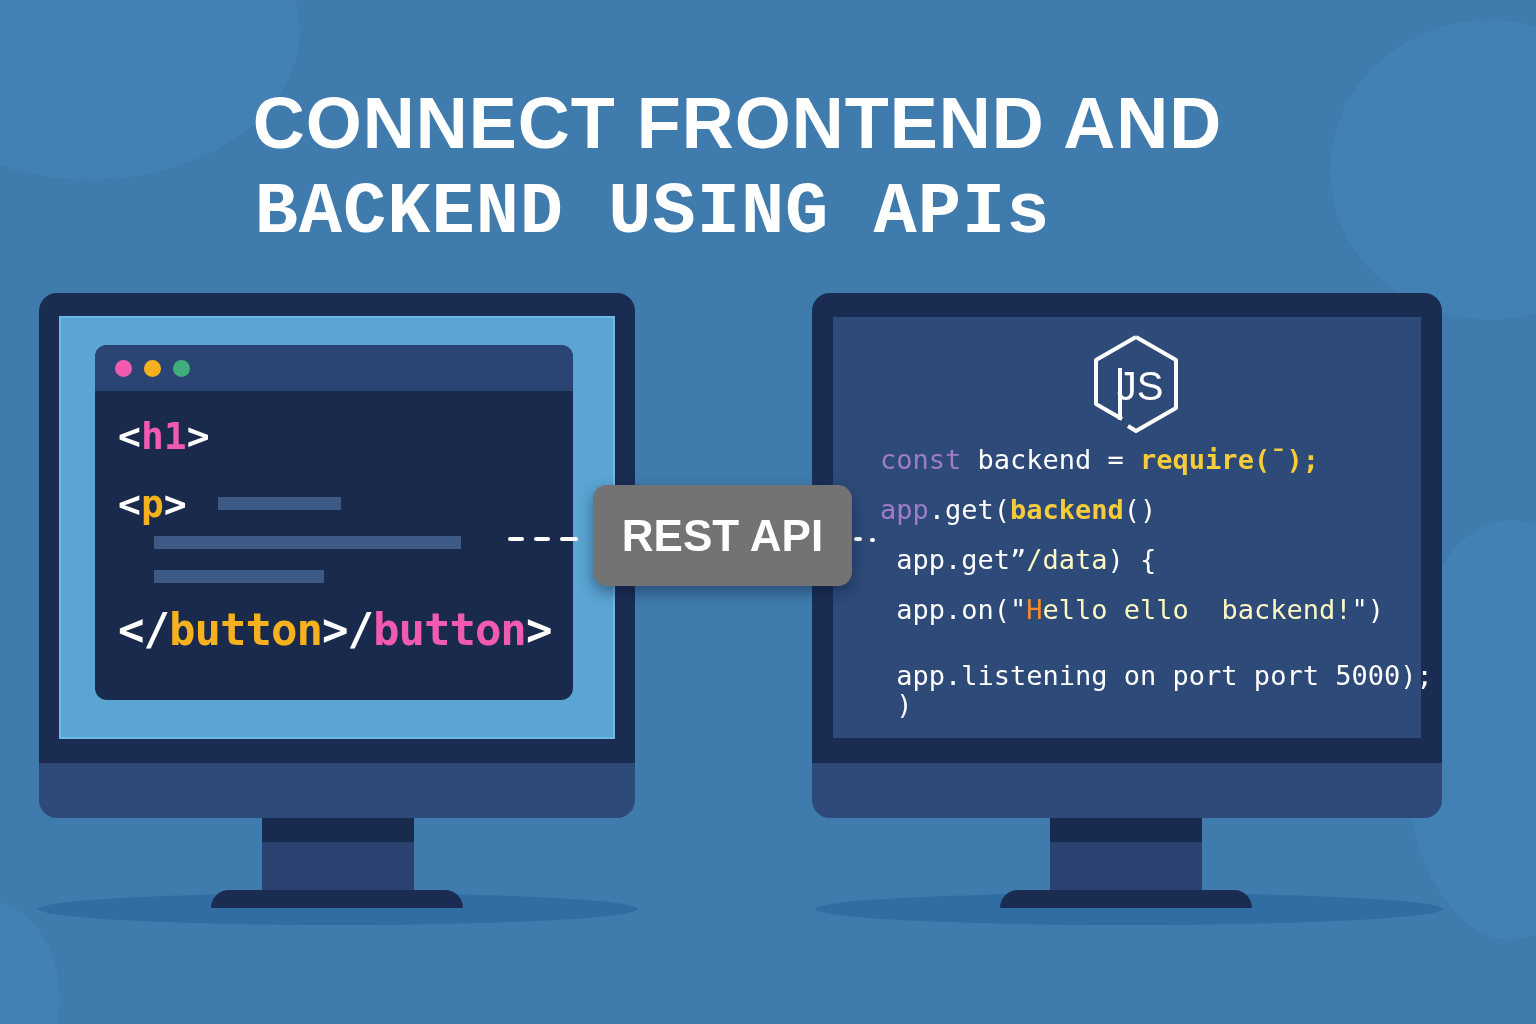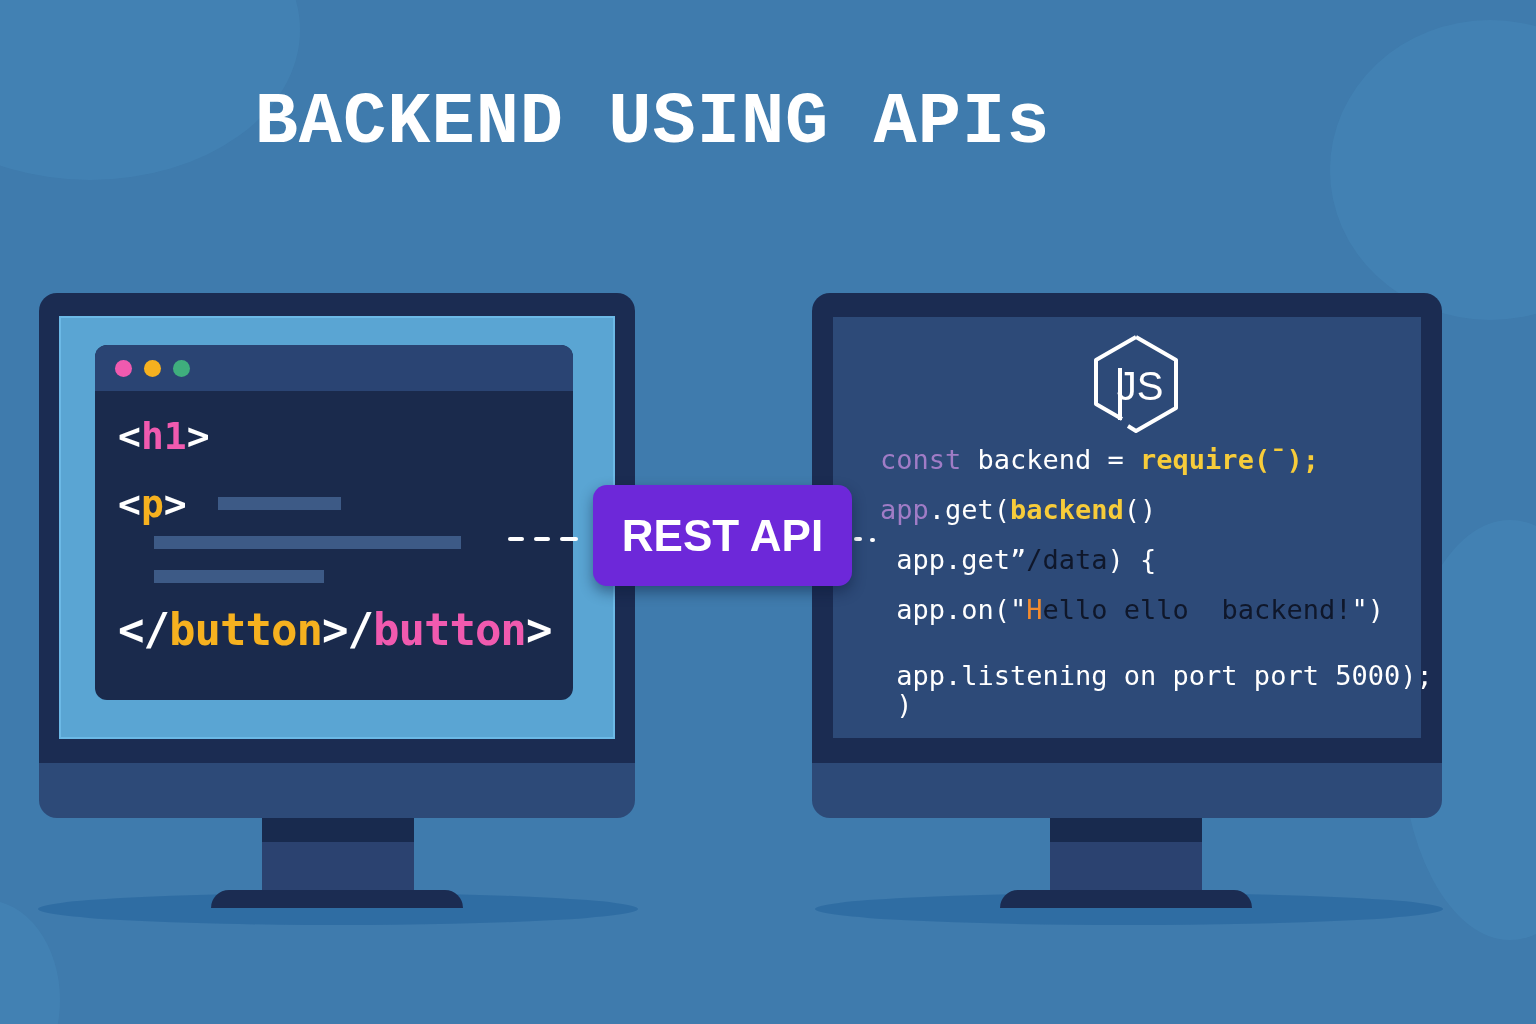--- a/index.html
+++ b/index.html
@@ -53,41 +53,42 @@
   }
   .pink { color: #f05aaf; } .gold { color: #f6b11f; } .white { color: #ffffff; }
   .placeholder-bar { position: absolute; background: #3d5a86; height: 13px; }
 
   
   .screen-right { position: absolute; background: #2d4a78; }
   .code-right {
     position: absolute; left: 880px; font-family: "DejaVu Sans Mono", monospace;
     font-size: 27px; color: #ffffff; white-space: pre; line-height: 50px;
   }
-  .kw { color: #a07cc6; } .fn { color: #f7cc3a; font-weight: bold; } .str { color: #0f172a; } .h { color: #f28b2e; }
+  .kw { color: #a07cc6; } .fn { color: #f7cc3a; font-weight: bold; } .str { color: #fef9c3; } .h { color: #f28b2e; }
 
   
   .rest-badge {
     position: absolute; left: 593px; top: 485px; width: 259px; height: 101px;
-    background: #6d28d9; border-radius: 14px;
+    background: #737373; border-radius: 14px;
     box-shadow: 0 6px 14px rgba(10,25,55,0.45);
     display: flex; align-items: center; justify-content: center;
     color: #fff; font-family: "Liberation Sans", sans-serif; font-weight: bold; font-size: 44px;
   }
   .dash { position: absolute; height: 4px; background: #fff; border-radius: 2px; }
 </style>
 </head>
 <body>
 
 <div class="bg-blob" style="left:-120px; top:-120px; width:420px; height:300px;"></div>
 <div class="bg-blob" style="left:1330px; top:20px; width:320px; height:300px;"></div>
 <div class="bg-blob" style="left:1400px; top:520px; width:220px; height:420px;"></div>
 <div class="bg-blob" style="left:-90px; top:900px; width:150px; height:200px;"></div>
 
 <h1 class="title">
+  <span>CONNECT FRONTEND AND</span>
   <span class="line2">BACKEND USING APIs</span>
 </h1>
 
 <div>
   <div class="shadow" style="left:38px; top:893px; width:600px; height:32px;"></div>
   <div class="bezel" style="left:39px; top:293px; width:596px; height:470px;"></div>
   <div class="chin" style="left:39px; top:763px; width:596px; height:55px;"></div>
   <div class="neck-top" style="left:262px; top:818px; width:152px; height:24px;"></div>
   <div class="neck" style="left:262px; top:842px; width:152px; height:52px;"></div>
   <div class="foot" style="left:211px; top:890px; width:252px; height:18px;"></div>

